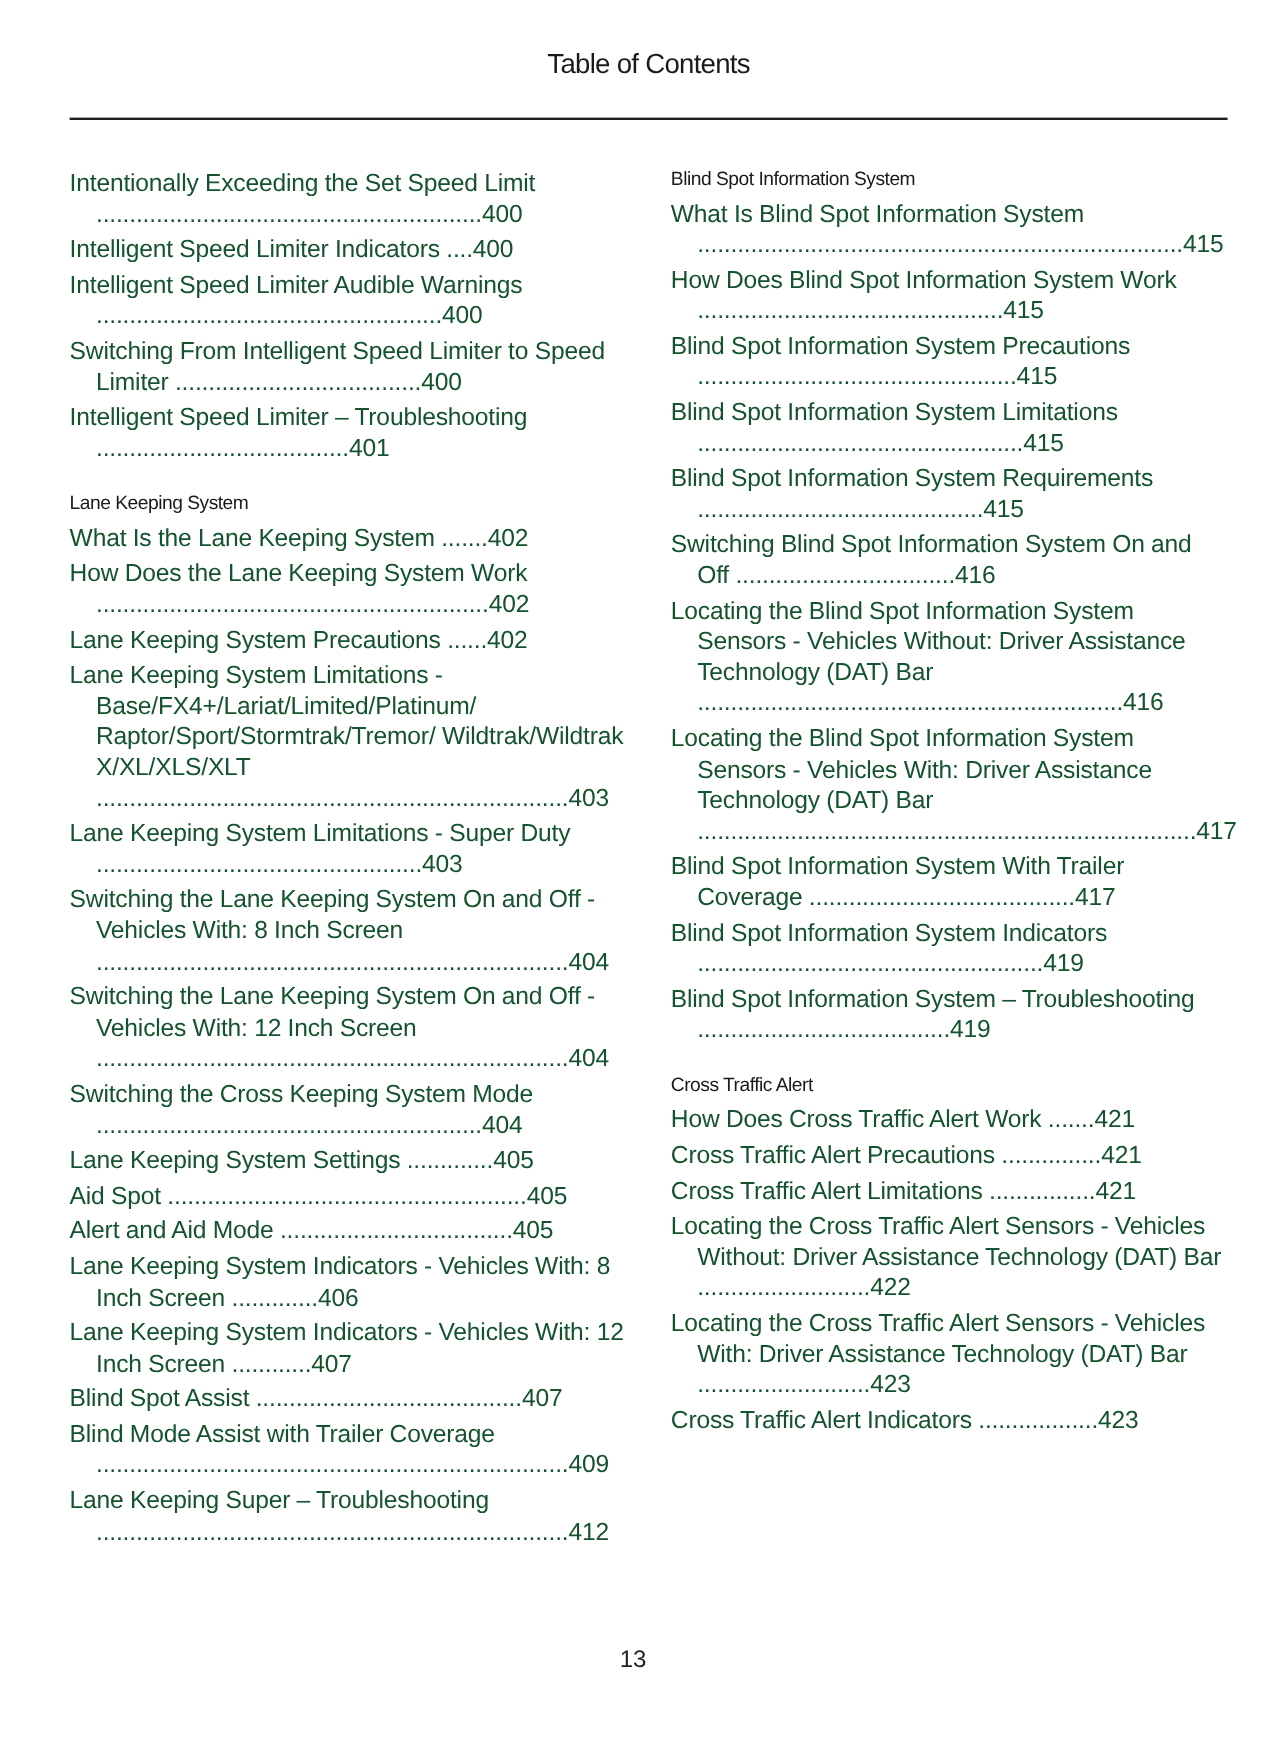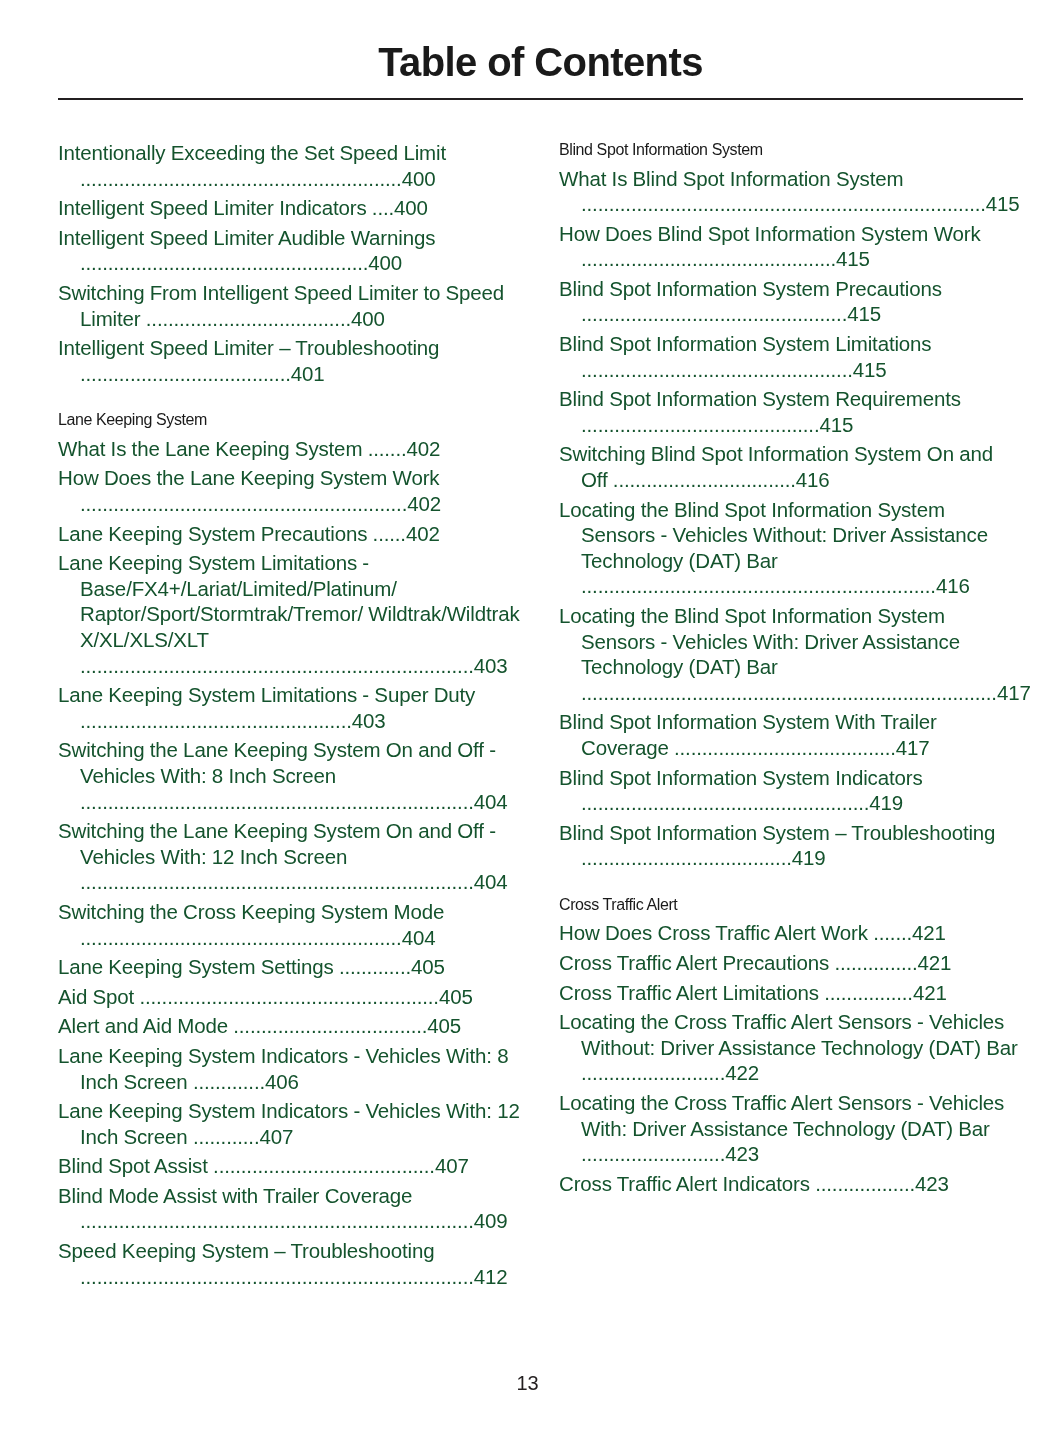--- a/index.html
+++ b/index.html
@@ -26,22 +26,22 @@
 
   
   .page-header {
     position: absolute;
     left: 58px;
     top: 42px;
     width: 965px;
     text-align: center;
   }
   .page-header .title {
-    font-size: 40px;
-    font-weight: 700;
+    font-size: 23px;
+    font-weight: 400;
     letter-spacing: -0.6px;
     color: #1a1a1a;
     line-height: 1.0;
     white-space: nowrap;
   }
   .header-rule {
     position: absolute;
     left: 58px;
     top: 98px;
     width: 965px;
@@ -137,21 +137,21 @@
         <div class="toc-entry">Switching the Lane Keeping System On and Off - Vehicles With: 8 Inch Screen .......................................................................404</div>
         <div class="toc-entry">Switching the Lane Keeping System On and Off - Vehicles With: 12 Inch Screen .......................................................................404</div>
         <div class="toc-entry">Switching the Cross Keeping System Mode ..........................................................404</div>
         <div class="toc-entry">Lane Keeping System Settings .............405</div>
         <div class="toc-entry">Aid Spot ......................................................405</div>
         <div class="toc-entry">Alert and Aid Mode ...................................405</div>
         <div class="toc-entry">Lane Keeping System Indicators - Vehicles With: 8 Inch Screen .............406</div>
         <div class="toc-entry">Lane Keeping System Indicators - Vehicles With: 12 Inch Screen ............407</div>
         <div class="toc-entry">Blind Spot Assist ........................................407</div>
         <div class="toc-entry">Blind Mode Assist with Trailer Coverage .......................................................................409</div>
-        <div class="toc-entry">Speed Keeping System – Troubleshooting .......................................................................412</div>
+        <div class="toc-entry">Lane Keeping Super – Troubleshooting .......................................................................412</div>
       </div>
     <div class="column" id="col-right">
         <div class="section-heading first">
           <span class="hd-inner">Blind Spot Information System</span>
         </div>
         <div class="toc-entry">What Is Blind Spot Information System .........................................................................415</div>
         <div class="toc-entry">How Does Blind Spot Information System Work ..............................................415</div>
         <div class="toc-entry">Blind Spot Information System Precautions ................................................415</div>
         <div class="toc-entry">Blind Spot Information System Limitations .................................................415</div>
         <div class="toc-entry">Blind Spot Information System Requirements ...........................................415</div>

